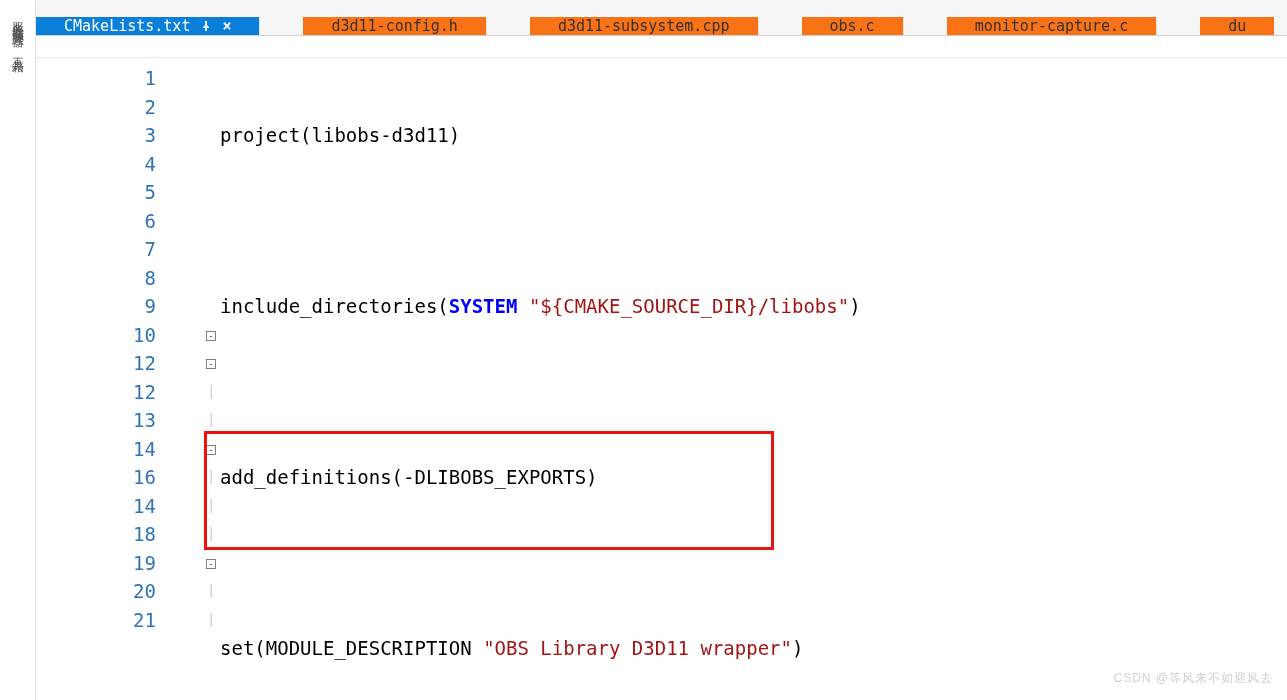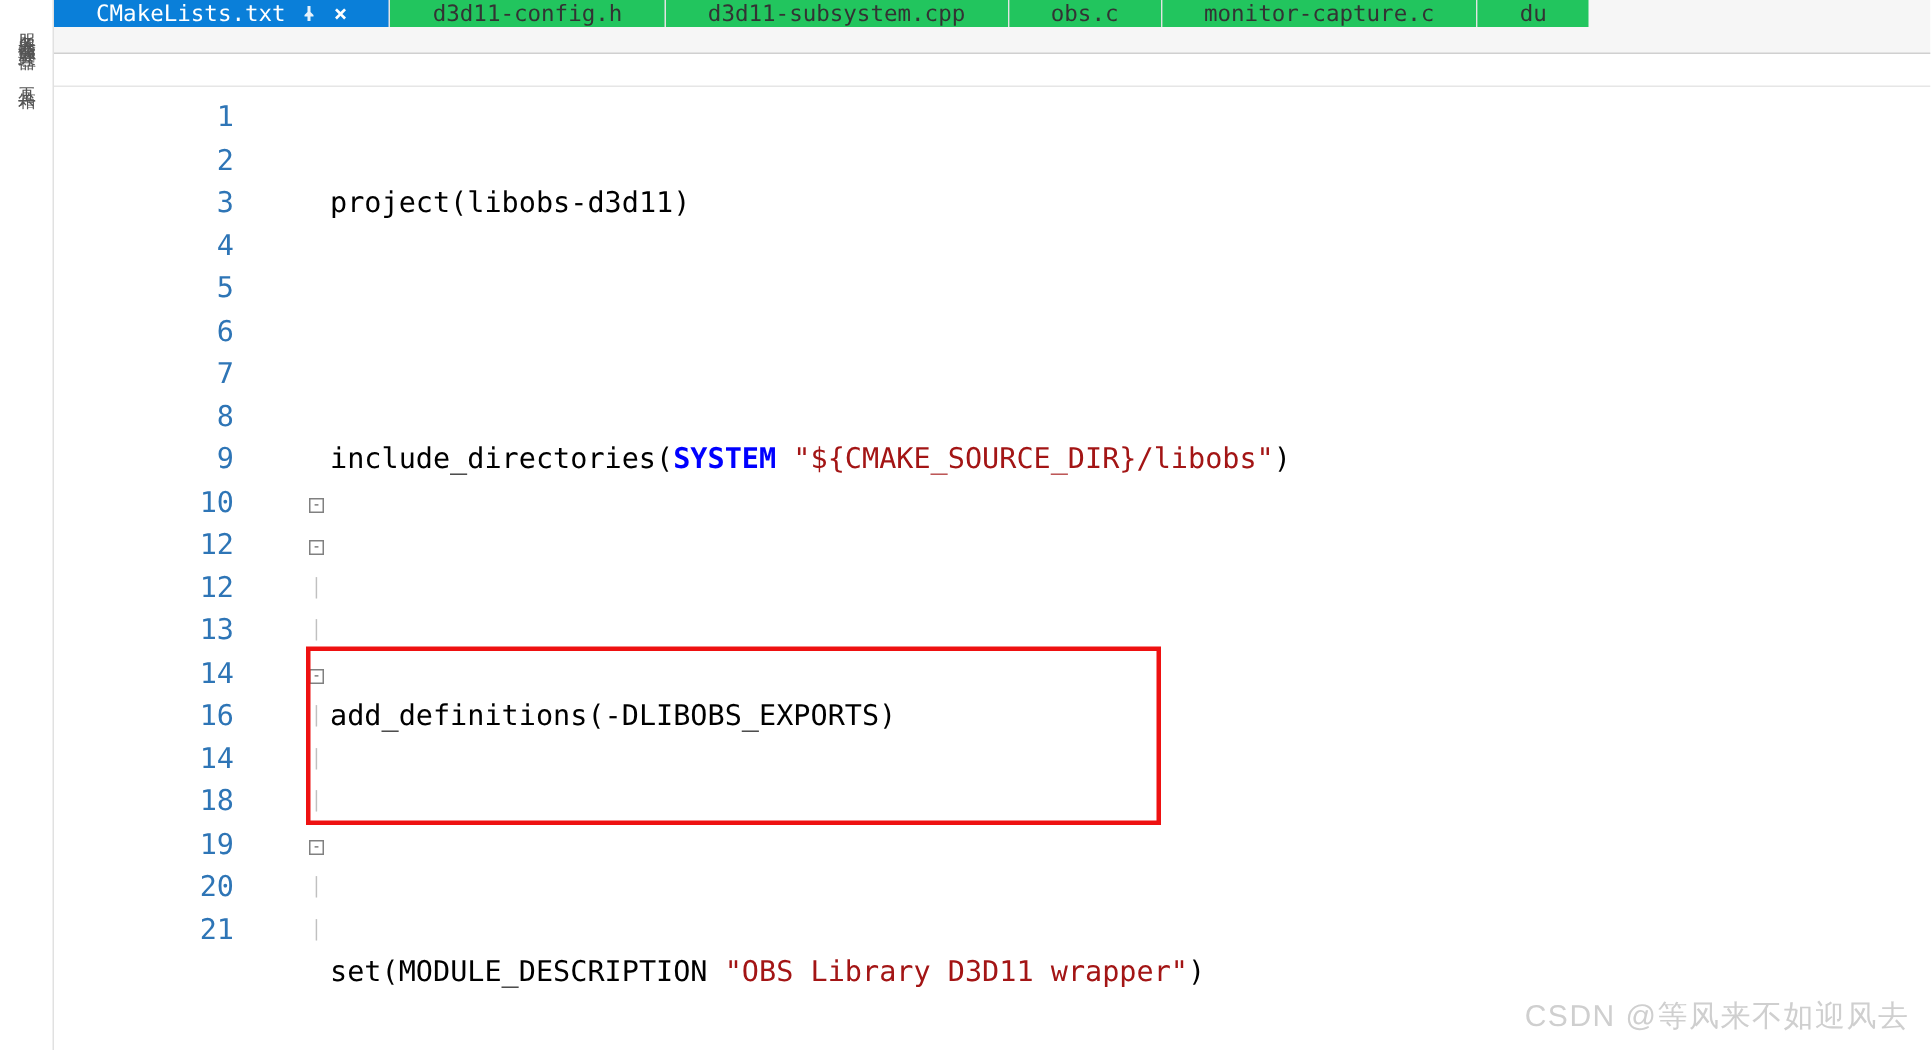--- a/index.html
+++ b/index.html
@@ -1,43 +1,43 @@
 <!DOCTYPE html>
 <html><head>
 <meta charset="utf-8">
 <style>
   * { box-sizing: border-box; margin: 0; padding: 0; }
   html, body { width: 1287px; height: 700px; font-family: Consolas, "Microsoft YaHei", monospace; background: #ffffff; overflow: hidden; }
   .root { display: flex; height: 100%; }
   .side-rail { width: 36px; background: #ffffff; border-right: 1px solid #e1e1e1; display: flex; flex-direction: column; align-items: center; padding-top: 8px; font-size: 12px; color: #555; }
   .side-rail .vtab { writing-mode: vertical-rl; text-orientation: upright; margin: 4px 0 16px 0; letter-spacing: 2px; cursor: default; }
   .main { flex: 1; display: flex; flex-direction: column; }
-  .tabbar { height: 36px; background: #f6f6f6; border-bottom: 1px solid #d0d0d0; display: flex; align-items: flex-start; }
-  .tab { display: flex; align-items: center; padding: 0 28px; font-size: 15px; color: #333; background: #22c55e; border-right: 1px solid #e3e3e3; white-space: nowrap; cursor: pointer; }
+  .tabbar { height: 36px; background: #f6f6f6; border-bottom: 1px solid #d0d0d0; display: flex; align-items: flex-end; gap: 43px; }
+  .tab { display: flex; align-items: center; padding: 0 28px; font-size: 15px; color: #333; background: #f97316; border-right: 1px solid #e3e3e3; white-space: nowrap; cursor: pointer; }
   .tab.active { background: #0a7fd9; color: #fff; }
   .tab.active .pin { margin-left: 10px; opacity: .9; }
   .tab.active .close { margin-left: 10px; font-weight: bold; }
   .pin svg { display:block; }
   .tab .close { display:inline-block; }
   .tab:not(.active) .pin, .tab:not(.active) .close { display:none; }
   .subbar { height: 22px; background:#fff; border-bottom:1px solid #e6e6e6; }
   .editor { flex:1; position: relative; font-size: 19px; line-height: 28.5px; }
   .gutter { position:absolute; left:0; top:6px; width:138px; text-align:right; color:#2e75b6; font-family: Consolas, monospace; }
   .gutter .num { padding-right:18px; }
   .foldcol { position:absolute; left:168px; top:6px; width:14px; color:#808080; font-size:12px; line-height:28.5px; }
   .foldcol div { height:28.5px; text-align:center; }
   .code { position:absolute; left:184px; top:6px; right:0; font-family: Consolas, monospace; white-space: pre; }
   .code .line { height:28.5px; }
   .t-kw   { color:#0000ff;font-weight:bold; }
   .t-str  { color:#a31515; }
   .t-id   { color:#000; }
   .t-punc { color:#000; }
   .hl-line { position:absolute; left:182px; right:0; height:28.5px; background:#f4f8fc; z-index:-1; }
   .redbox { position:absolute; border:3px solid #e11; z-index:5; pointer-events:none; }
-  .watermark { position:absolute; right:14px; bottom:8px; color:#cfcfcf; font-size:20px; font-family: "Microsoft YaHei", sans-serif; letter-spacing:1px; }
+  .watermark { position:absolute; right:14px; bottom:8px; color:#cfcfcf; font-size:12px; font-family: "Microsoft YaHei", sans-serif; letter-spacing:1px; }
   .fold-mark { display:inline-block; width:10px; height:10px; border:1px solid #808080; line-height:8px; font-size:10px; text-align:center; color:#606060; }
 </style>
 </head>
 <body>
 
 <div class="root">
   <div class="side-rail">
     <div class="vtab">服务器资源管理器</div>
     <div class="vtab">工具箱</div>
   </div>

